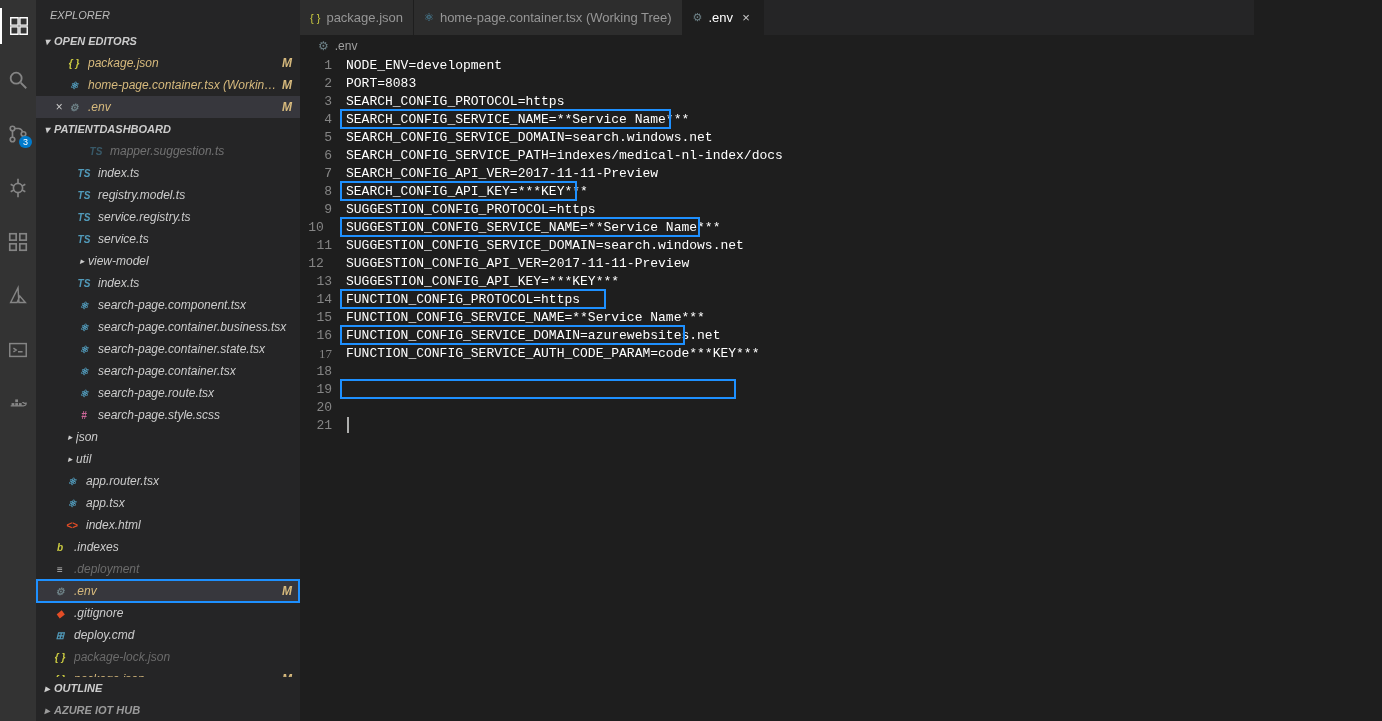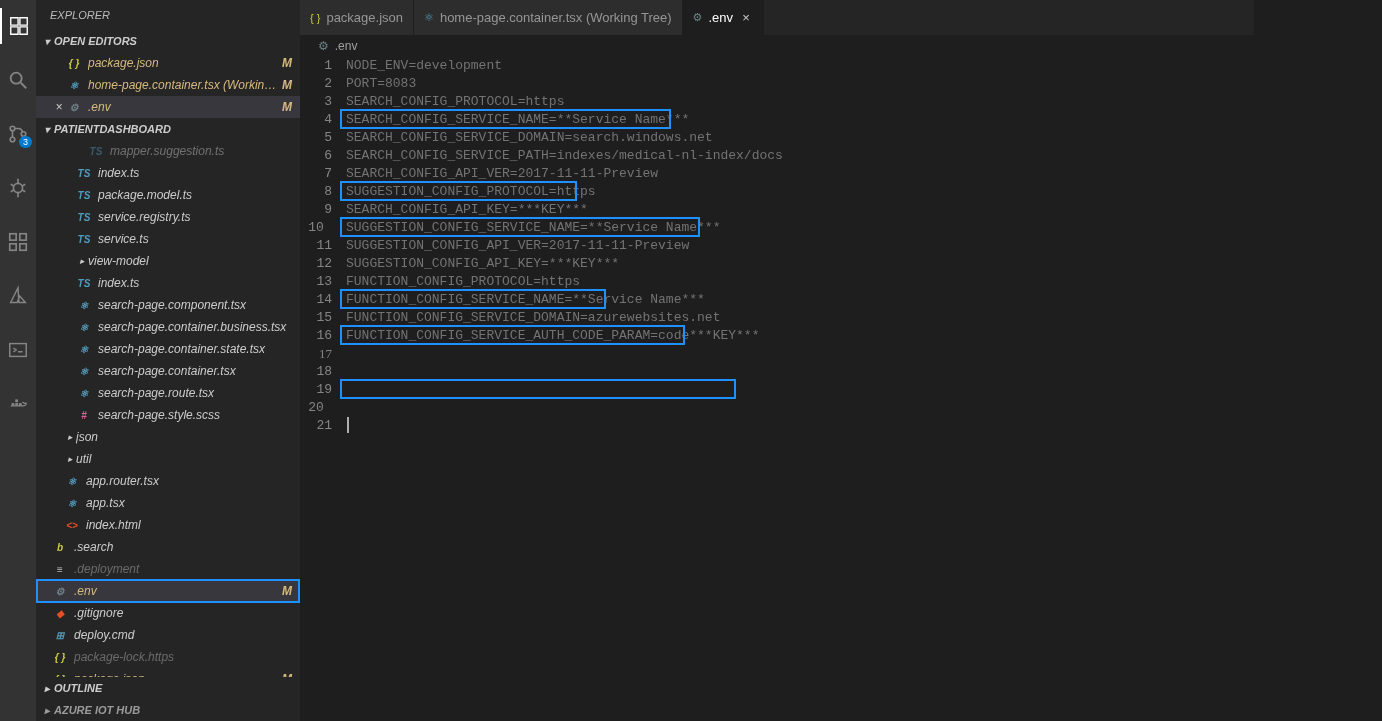--- a/index.html
+++ b/index.html
@@ -125,21 +125,21 @@
 }
 .tab.active { background:#1e1e1e; color:#fff; }
 .tab .tab-icon { font-size:11px; }
 .tab .close { width:14px; text-align:center; color:#969696; }
 .tab.active .close { color:#ccc; }
 
 .breadcrumb { height:22px; display:flex; align-items:center; padding-left:18px; gap:6px; color:#a0a0a0; font-size:12px; }
 
 .code-area { flex:1; display:flex; font-family: Consolas, "Courier New", monospace; font-size:13px; line-height:18px; position:relative; }
 .gutter { width:46px; text-align:right; color:#858585; padding-right:14px; user-select:none; }
-.code-lines { flex:1; position:relative; color:#737373; }
+.code-lines { flex:1; position:relative; color:#ffffff; }
 .code-lines .line { height:18px; white-space:pre; position:relative; }
 .hl-box {
   position:absolute;
   border:2px solid #1e90ff;
   pointer-events:none;
 }
 .cursor { position:absolute; width:1px; height:16px; background:#aeafad; left: 1px; top:1px;}
 
 .bottom-sections {
   display:flex; flex-direction:column;
@@ -247,21 +247,21 @@
       <div class="tree-item" style="padding-left: 52px; opacity: 0.45;">
         <span class="icon ico-ts">TS</span>
         <span class="label">mapper.suggestion.ts</span>
       </div>
       <div class="tree-item" style="padding-left: 40px;">
         <span class="icon ico-ts">TS</span>
         <span class="label">index.ts</span>
       </div>
       <div class="tree-item" style="padding-left: 40px;">
         <span class="icon ico-ts">TS</span>
-        <span class="label">package.model.ts</span>
+        <span class="label">registry.model.ts</span>
       </div>
       <div class="tree-item" style="padding-left: 40px;">
         <span class="icon ico-ts">TS</span>
         <span class="label">service.registry.ts</span>
       </div>
       <div class="tree-item" style="padding-left: 40px;">
         <span class="icon ico-ts">TS</span>
         <span class="label">service.ts</span>
       </div>
       <div class="tree-item" style="padding-left: 40px;">
@@ -311,42 +311,42 @@
       <div class="tree-item" style="padding-left: 28px;">
         <span class="icon ico-tsx">⚛</span>
         <span class="label">app.tsx</span>
       </div>
       <div class="tree-item" style="padding-left: 28px;">
         <span class="icon ico-html">&lt;&gt;</span>
         <span class="label">index.html</span>
       </div>
       <div class="tree-item" style="padding-left: 16px;">
         <span class="icon ico-babel">b</span>
-        <span class="label">.search</span>
+        <span class="label">.indexes</span>
       </div>
       <div class="tree-item ign" style="padding-left: 16px;">
         <span class="icon ico-dep">≡</span>
         <span class="label">.deployment</span>
       </div>
       <div class="tree-item mod selected highlight-box" style="padding-left: 16px;">
         <span class="icon ico-gear">⚙</span>
         <span class="label">.env</span>
         <span class="status">M</span>
       </div>
       <div class="tree-item" style="padding-left: 16px;">
         <span class="icon ico-git">◆</span>
         <span class="label">.gitignore</span>
       </div>
       <div class="tree-item" style="padding-left: 16px;">
         <span class="icon ico-win">⊞</span>
         <span class="label">deploy.cmd</span>
       </div>
       <div class="tree-item ign" style="padding-left: 16px;">
         <span class="icon ico-json">{ }</span>
-        <span class="label">package-lock.https</span>
+        <span class="label">package-lock.json</span>
       </div>
       <div class="tree-item mod" style="padding-left: 16px;">
         <span class="icon ico-json">{ }</span>
         <span class="label">package.json</span>
         <span class="status">M</span>
       </div>
     </div>
 
   <div class="bottom-sections">
     <div class="section-header">
@@ -386,42 +386,43 @@
         <div style="height: 18px;">2</div>
         <div style="height: 18px;">3</div>
         <div style="height: 18px;">4</div>
         <div style="height: 18px;">5</div>
         <div style="height: 18px;">6</div>
         <div style="height: 18px;">7</div>
         <div style="height: 18px;">8</div>
         <div style="height: 18px;">9</div>
         <div style="height: 18px; text-align: center;">10</div>
         <div style="height: 18px;">11</div>
-        <div style="height: 18px;">12</div>
+        <div style="height: 18px; text-align: center;">12</div>
         <div style="height: 18px;">13</div>
         <div style="height: 18px;">14</div>
         <div style="height: 18px;">15</div>
         <div style="height: 18px;">16</div>
         <div style="height: 18px; font-family: Liberation Serif, serif;">17</div>
         <div style="height: 18px;">18</div>
         <div style="height: 18px;">19</div>
-        <div style="height: 18px; text-align: center;">20</div>
+        <div style="height: 18px;">20</div>
         <div style="height: 18px;">21</div>
       </div>
     <div class="code-lines" id="code">
         <div class="line">NODE_ENV=development</div>
         <div class="line">PORT=8083</div>
         <div class="line">SEARCH_CONFIG_PROTOCOL=https</div>
         <div class="line">SEARCH_CONFIG_SERVICE_NAME=**Service Name***</div>
         <div class="line">SEARCH_CONFIG_SERVICE_DOMAIN=search.windows.net</div>
         <div class="line">SEARCH_CONFIG_SERVICE_PATH=indexes/medical-nl-index/docs</div>
         <div class="line">SEARCH_CONFIG_API_VER=2017-11-11-Preview</div>
+        <div class="line">SEARCH_CONFIG_API_KEY=***KEY***</div>
         <div class="line">SUGGESTION_CONFIG_PROTOCOL=https</div>
-        <div class="line">SEARCH_CONFIG_API_KEY=***KEY***</div>
         <div class="line">SUGGESTION_CONFIG_SERVICE_NAME=**Service Name***</div>
+        <div class="line">SUGGESTION_CONFIG_SERVICE_DOMAIN=search.windows.net</div>
         <div class="line">SUGGESTION_CONFIG_API_VER=2017-11-11-Preview</div>
         <div class="line">SUGGESTION_CONFIG_API_KEY=***KEY***</div>
         <div class="line">FUNCTION_CONFIG_PROTOCOL=https</div>
         <div class="line">FUNCTION_CONFIG_SERVICE_NAME=**Service Name***</div>
         <div class="line">FUNCTION_CONFIG_SERVICE_DOMAIN=azurewebsites.net</div>
         <div class="line">FUNCTION_CONFIG_SERVICE_AUTH_CODE_PARAM=code***KEY***</div>
         <div class="line"></div>
         <div class="line"></div>
         <div class="hl-box" style="top: 52px; left: -6px; height: 20px; width: 330.8px;"></div>
         <div class="hl-box" style="top: 124px; left: -6px; height: 20px; width: 237.2px;"></div>

